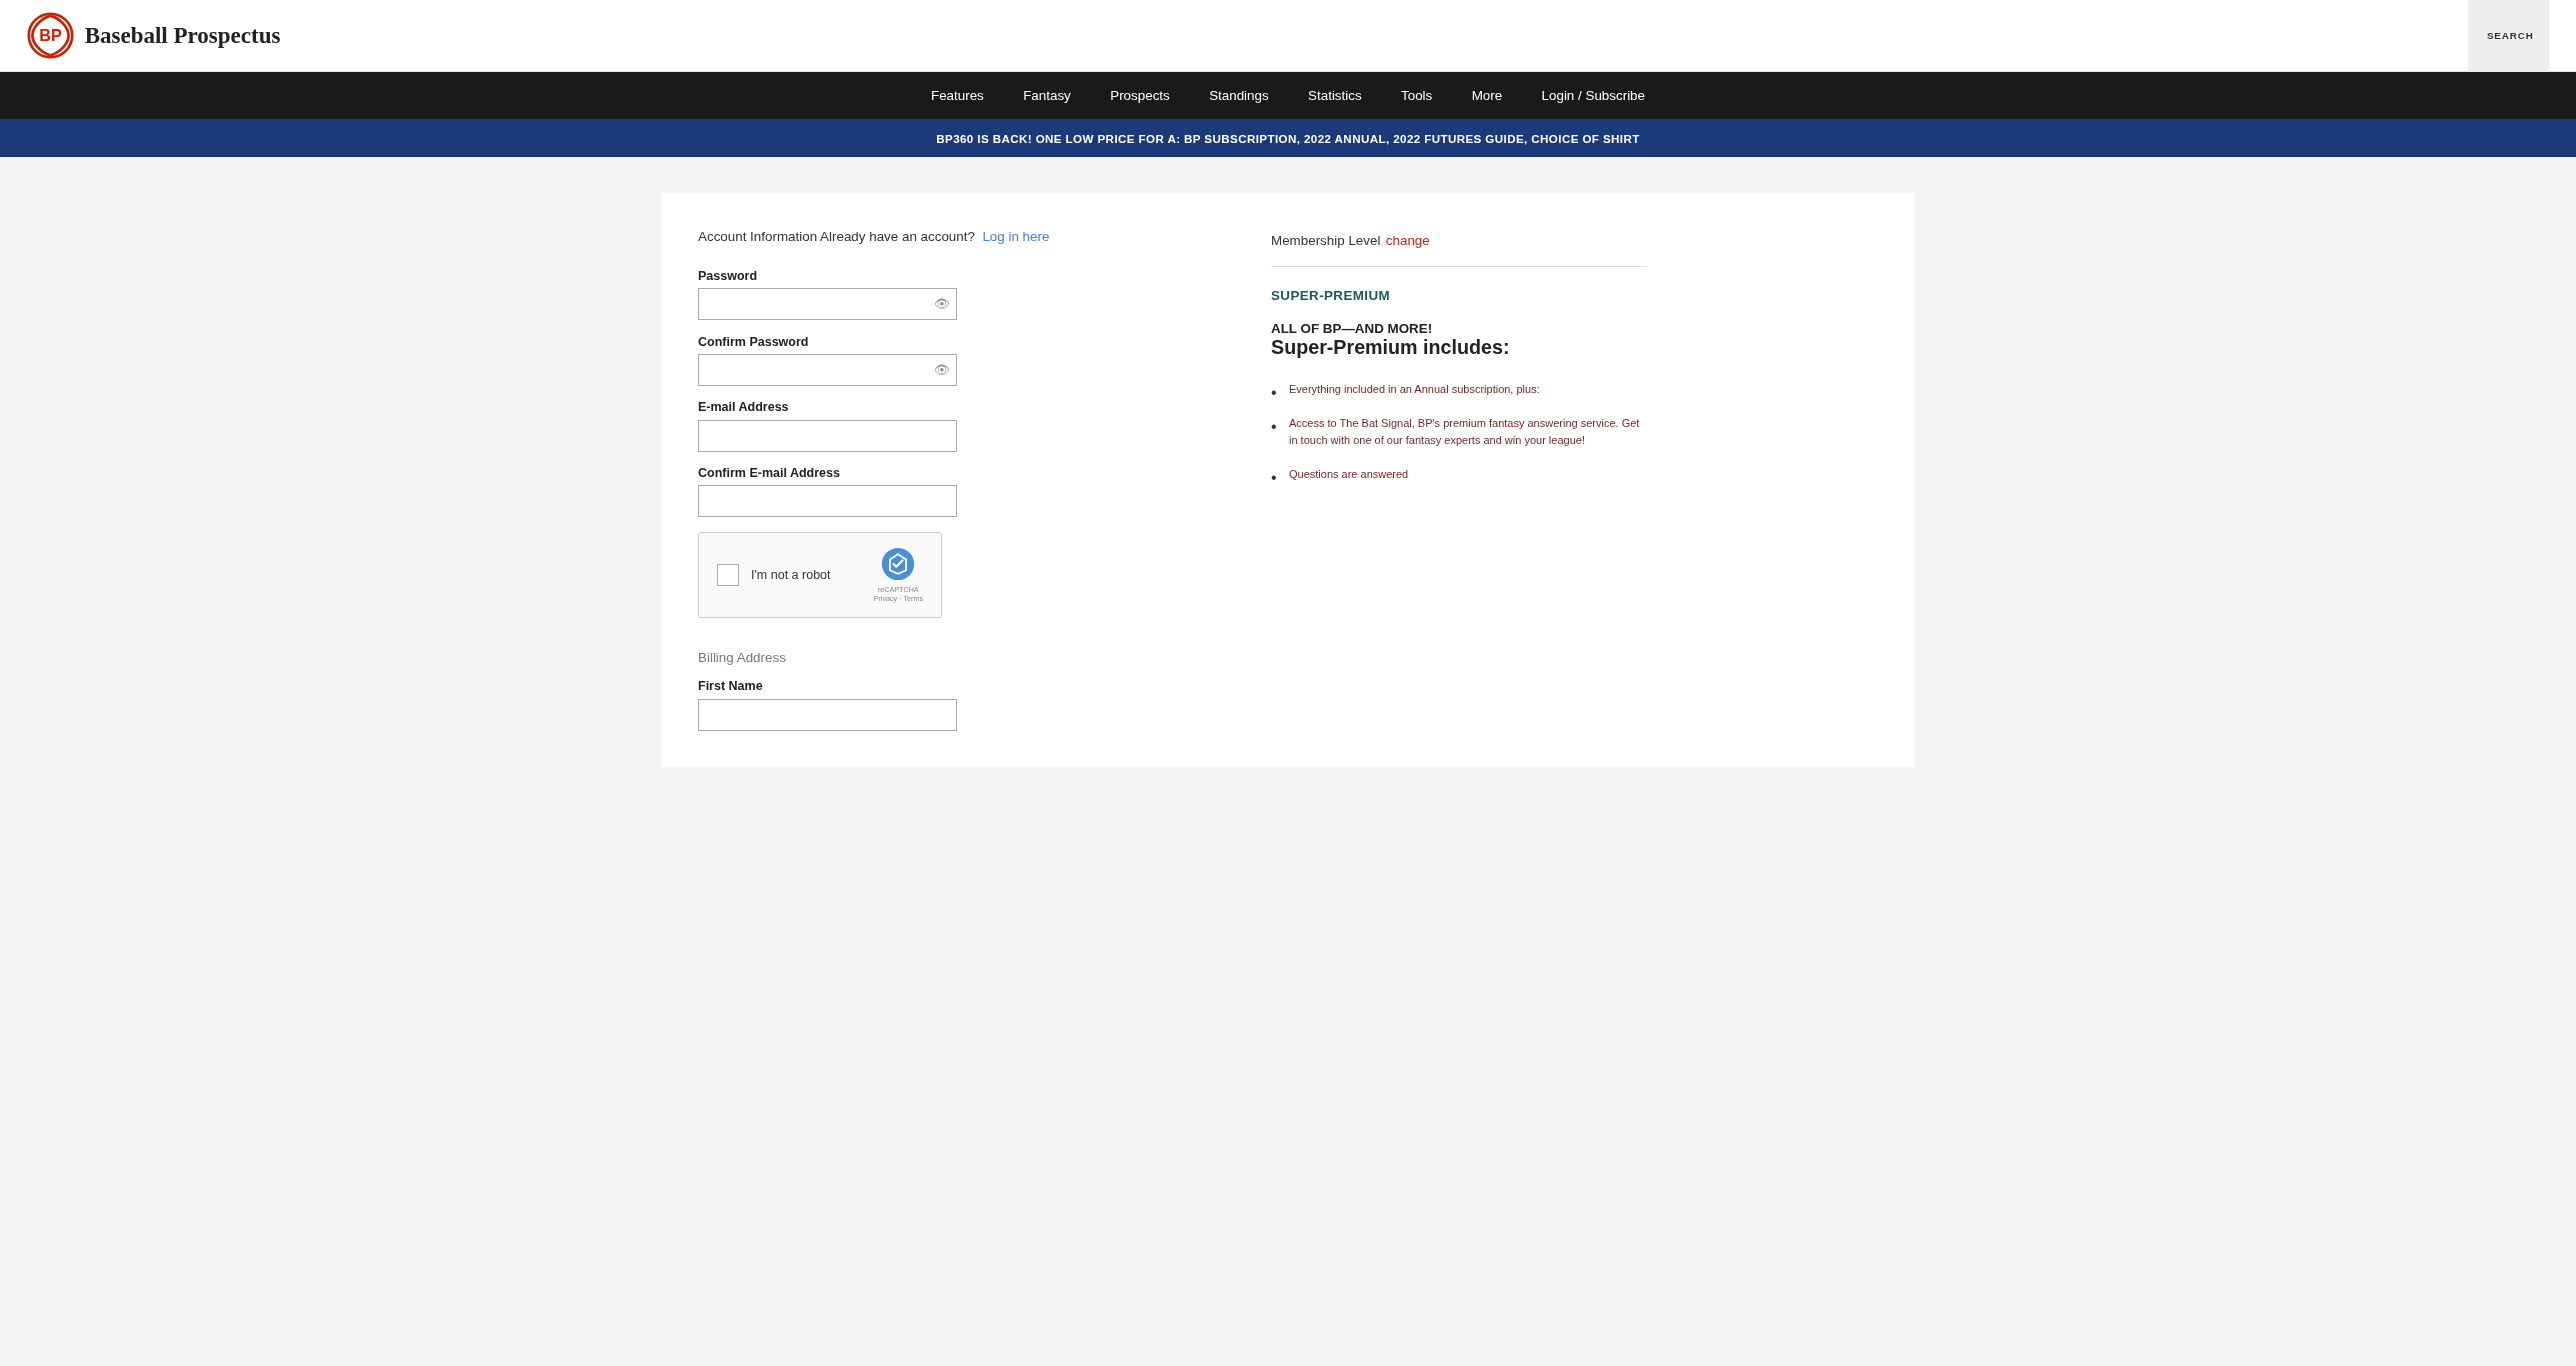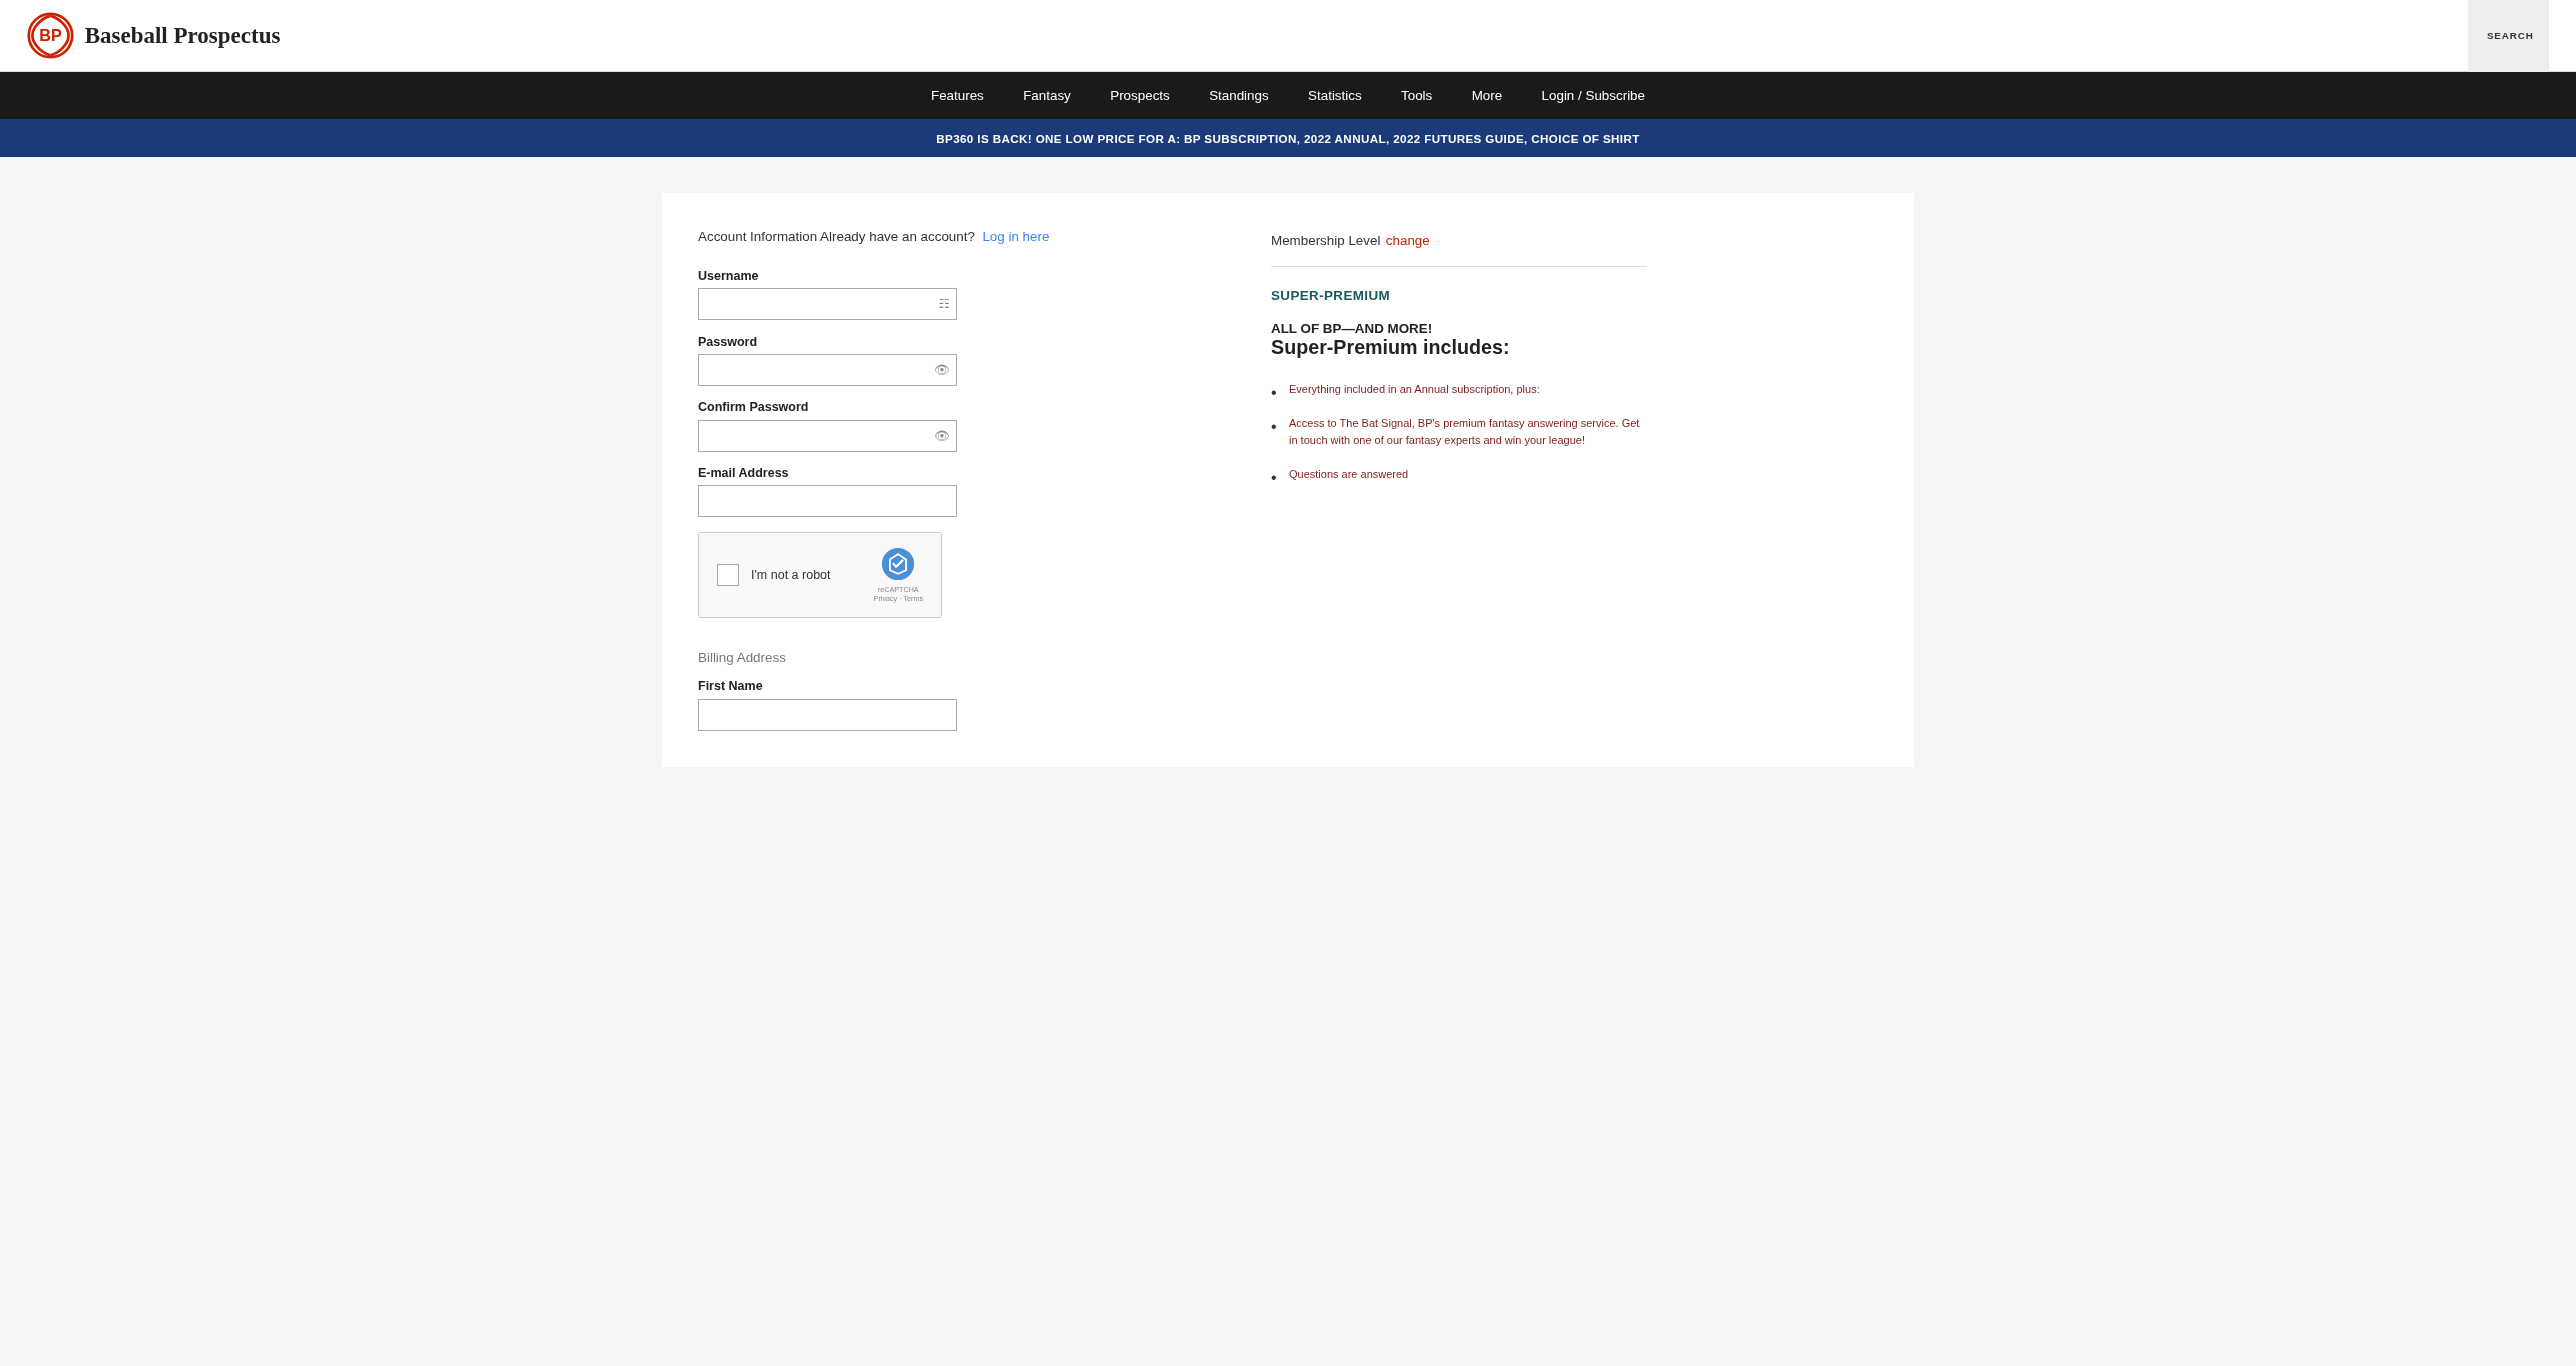--- a/index.html
+++ b/index.html
@@ -328,27 +328,20 @@
 </div>
 
 <div id="main">
 
   <div id="left-col">
     <p id="account-info-text">
       <span>Account Information Already have an account?</span>
       &nbsp;<a id="login-link">Log in here</a>
     </p>
 
-    <div class="form-group">
-      <label class="form-label">Username</label>
-      <div class="input-wrapper">
-        <input type="text" style="">
-        <span class="input-icon">☷</span>
-      </div>
-    </div>
 
     <div class="form-group">
       <label class="form-label">Password</label>
       <div class="input-wrapper">
         <input type="password" style="">
         <span class="input-icon">👁</span>
       </div>
     </div>
 
     <div class="form-group">
@@ -357,20 +350,24 @@
         <input type="password" style="">
         <span class="input-icon">👁</span>
       </div>
     </div>
 
     <div class="form-group">
       <label class="form-label">E-mail Address</label>
       <input class="wide-input" type="email" style="">
     </div>
 
+    <div class="form-group">
+      <label class="form-label">Confirm E-mail Address</label>
+      <input class="wide-input" type="email" style="">
+    </div>
 
     <div id="captcha-box">
       <div id="captcha-left">
         <div id="captcha-checkbox"></div>
         <span id="captcha-label">I'm not a robot</span>
       </div>
       <div id="captcha-right">
 
         <svg id="recaptcha-logo" viewBox="0 0 38 38" xmlns="http://www.w3.org/2000/svg">
           <circle cx="19" cy="19" r="18" fill="#4a90d9"></circle>

